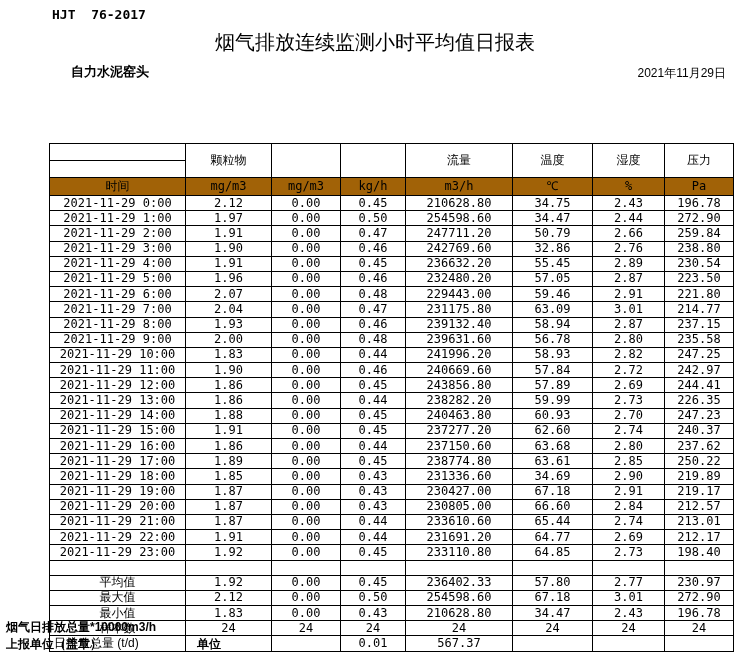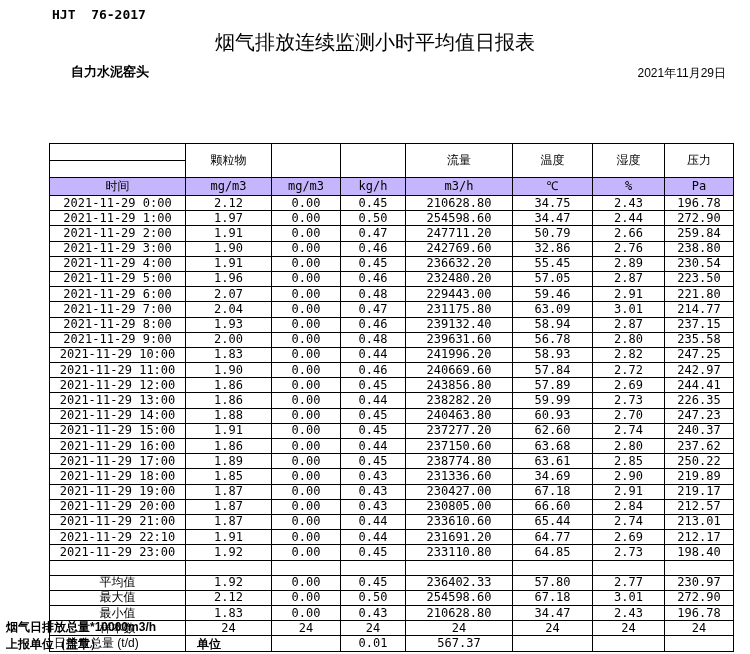--- a/index.html
+++ b/index.html
@@ -32,21 +32,21 @@
     margin-top:28px;
   }
   table.report td {
     border:1px solid #000; padding:0;
     text-align:center; vertical-align:middle;
     white-space:nowrap; overflow:hidden;
     font-size:12px; line-height:1.1;
   }
   tr.hr1 td { height:16px; }
   tr.hr2 td { height:16px; }
-  tr.units td { height:17px; background:#c4b5fd; }
+  tr.units td { height:17px; background:#a16207; }
   tbody tr td { height:14.2px; }
   .ch  { font-size:13px; }
   .num { font-family:"DejaVu Sans Mono", monospace; font-size:11px; }
   .left { text-align:left !important; padding-left:4px !important; }
   .footer-line1 { position:absolute; left:6px; top:619px; font-size:12px; font-weight:bold; }
   .footer-line2 { position:absolute; left:6px; top:636px; font-size:12px; font-weight:bold; }
   .footer-unit  { position:absolute; left:197px; top:636px; font-size:12px; font-weight:bold; }
 </style>
 </head>
 <body>
@@ -307,21 +307,21 @@
         <td class="num">2021-11-29 21:00</td>
         <td class="num">1.87</td>
         <td class="num">0.00</td>
         <td class="num">0.44</td>
         <td class="num">233610.60</td>
         <td class="num">65.44</td>
         <td class="num">2.74</td>
         <td class="num">213.01</td>
       </tr>
       <tr>
-        <td class="num">2021-11-29 22:10</td>
+        <td class="num">2021-11-29 22:00</td>
         <td class="num">1.91</td>
         <td class="num">0.00</td>
         <td class="num">0.44</td>
         <td class="num">231691.20</td>
         <td class="num">64.77</td>
         <td class="num">2.69</td>
         <td class="num">212.17</td>
       </tr>
       <tr>
         <td class="num">2021-11-29 23:00</td>

